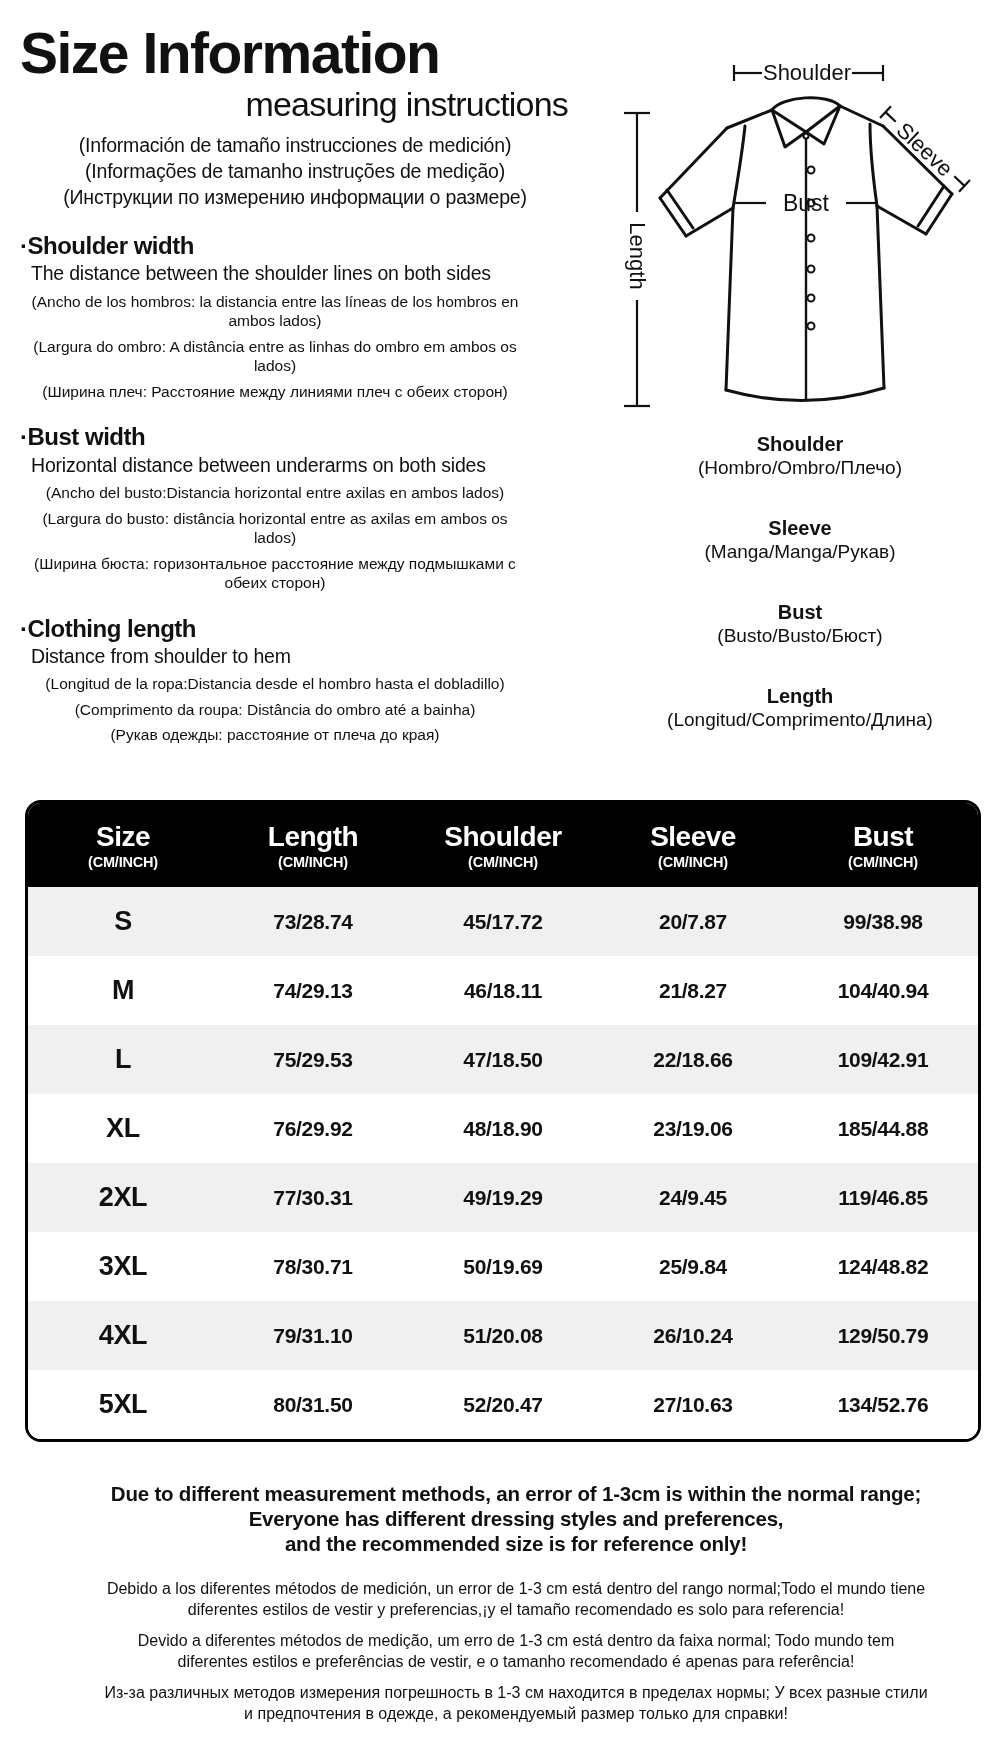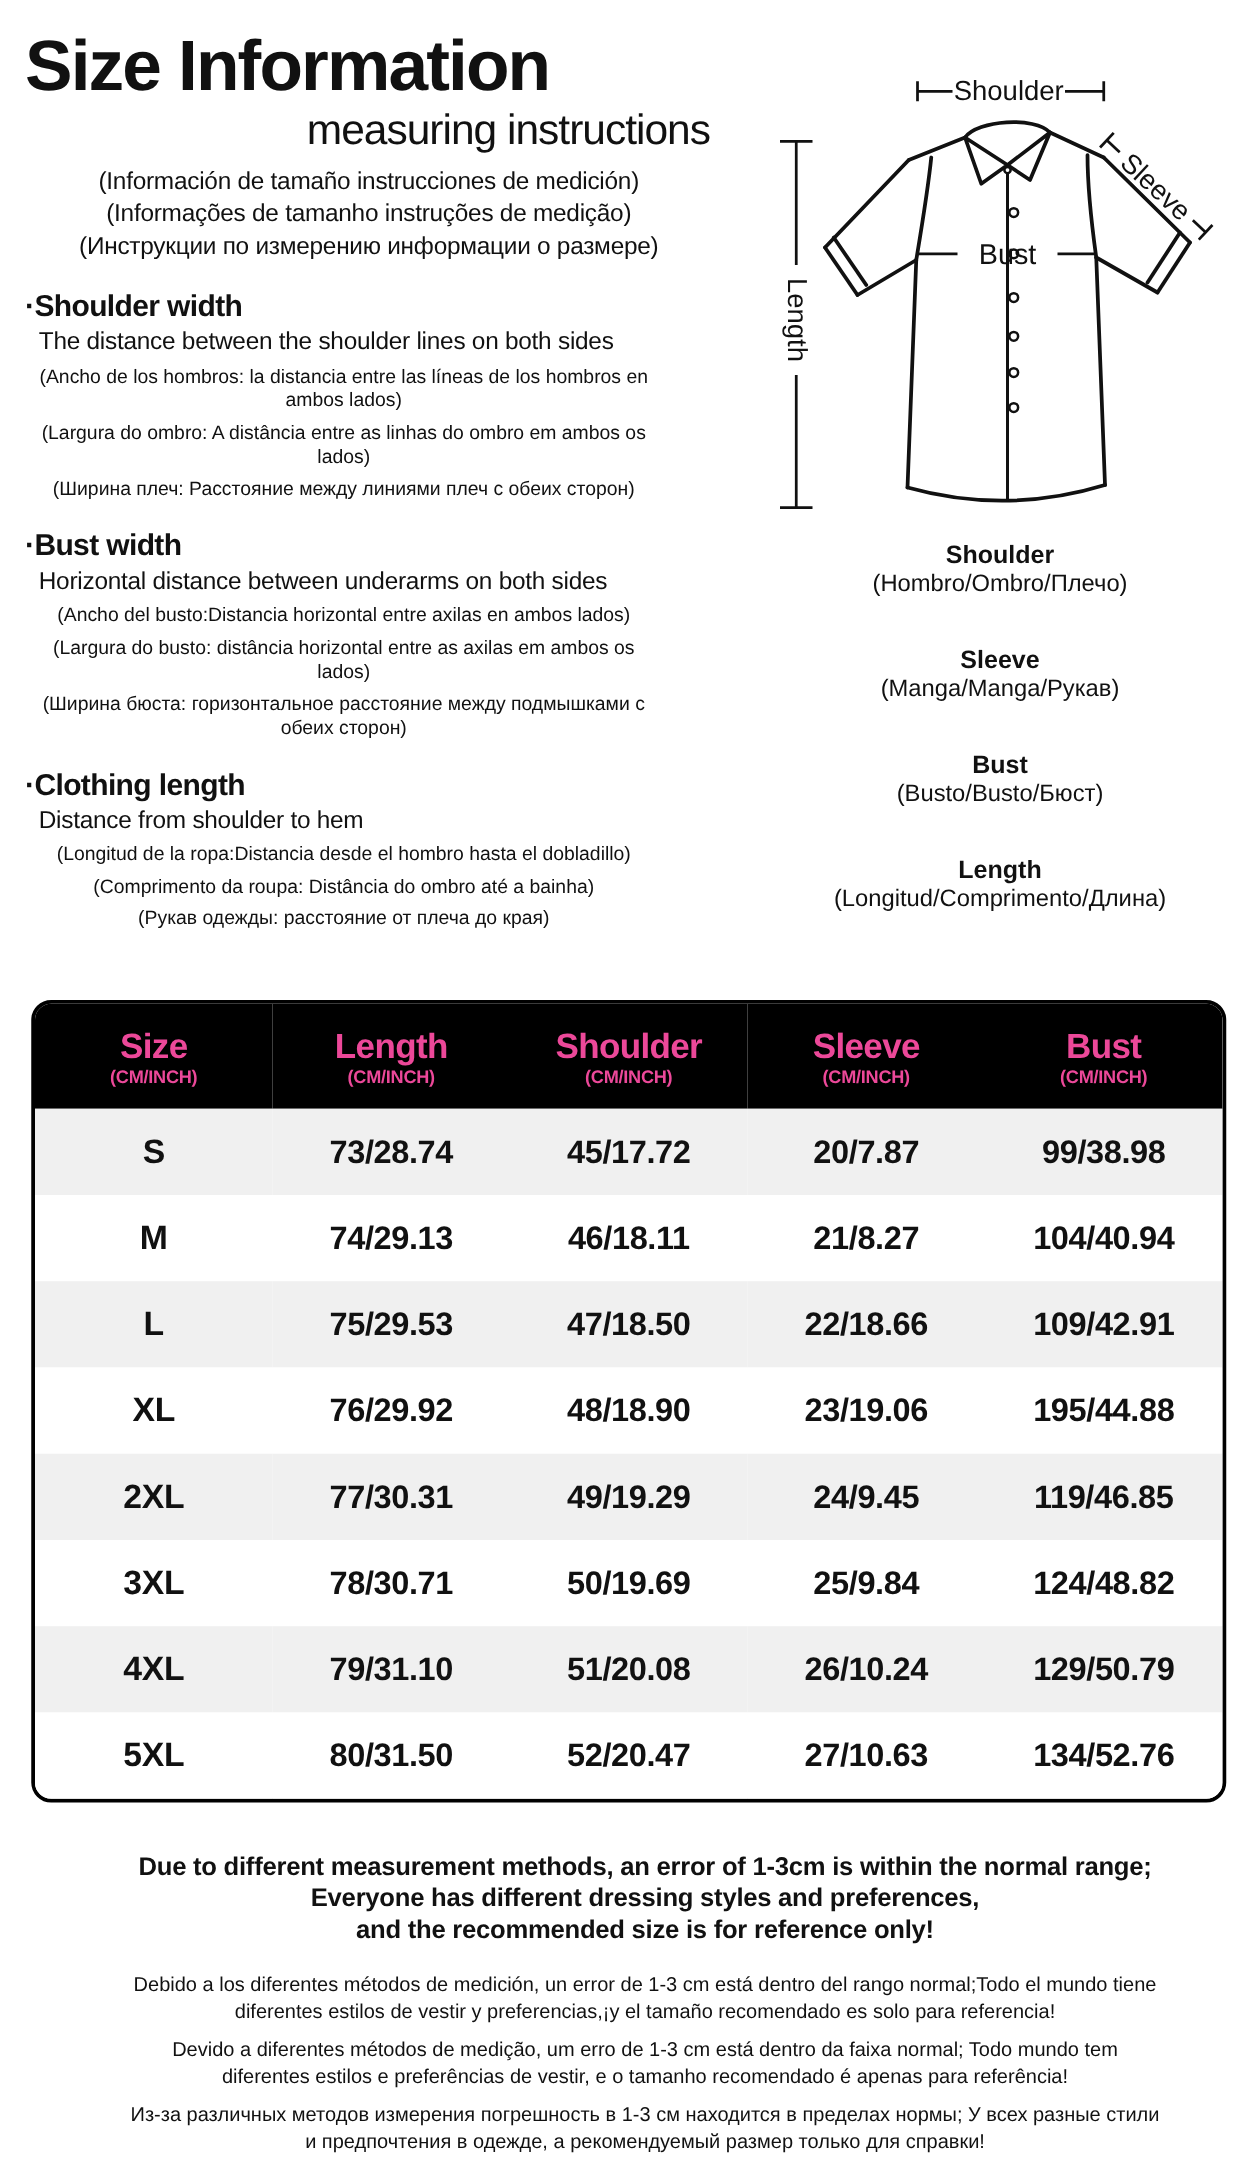--- a/index.html
+++ b/index.html
@@ -22,25 +22,25 @@
   .shirt-svg { position:absolute; left:600px; top:50px; }
   .shirt-svg text { font-family:"Liberation Sans","DejaVu Sans",sans-serif; }
   .legend { position:absolute; left:600px; top:432px; width:400px; text-align:center; }
   .legend-item { margin-bottom:36px; }
   .legend-term { font-size:20px; font-weight:bold; line-height:24px; }
   .legend-trans { font-size:19px; line-height:24px; }
   
   .table-wrap { position:absolute; left:25px; top:800px; width:950px;
     border:3px solid #000; border-radius:16px; overflow:hidden; background:#fff; }
   .table-wrap table { width:100%; border-collapse:collapse; table-layout:fixed; }
-  .table-wrap th { background:#000000; color:#ec4899; height:84px; vertical-align:middle; padding:0; width:20%; }
+  .table-wrap th { background:#000000; color:#ffffff; height:84px; vertical-align:middle; padding:0; width:20%; }
   .col-label { font-size:28px; font-weight:bold; line-height:31px; letter-spacing:-0.5px; }
   .col-unit { font-size:14.5px; font-weight:bold; margin-top:2px; letter-spacing:-0.2px; }
   .table-wrap td { height:67px; text-align:center; vertical-align:middle;
-    font-weight:bold; font-size:26px; letter-spacing:-0.3px; }
+    font-weight:bold; font-size:21px; letter-spacing:-0.3px; }
   .table-wrap td.size-cell { font-size:27px; }
   .table-wrap tbody tr:nth-child(odd) { background:#f0f0f0; }
   .table-wrap tbody tr:nth-child(even) { background:#ffffff; }
   
   .disclaimer { position:absolute; left:16px; top:1481px; width:1000px; text-align:center; }
   .disc-en { font-size:20.5px; font-weight:bold; line-height:25px; letter-spacing:-0.2px; margin-bottom:23px; }
   .disc-trans { font-size:16px; line-height:20.5px; margin:11px auto 0; width:940px; }
 </style>
 </head>
 <body>
@@ -245,21 +245,21 @@
           <td>47/18.50</td>
           <td>22/18.66</td>
           <td>109/42.91</td>
         </tr>
 
         <tr>
           <td class="size-cell">XL</td>
           <td>76/29.92</td>
           <td>48/18.90</td>
           <td>23/19.06</td>
-          <td>195/44.88</td>
+          <td>185/44.88</td>
         </tr>
 
         <tr>
           <td class="size-cell">2XL</td>
           <td>77/30.31</td>
           <td>49/19.29</td>
           <td>24/9.45</td>
           <td>119/46.85</td>
         </tr>
 

